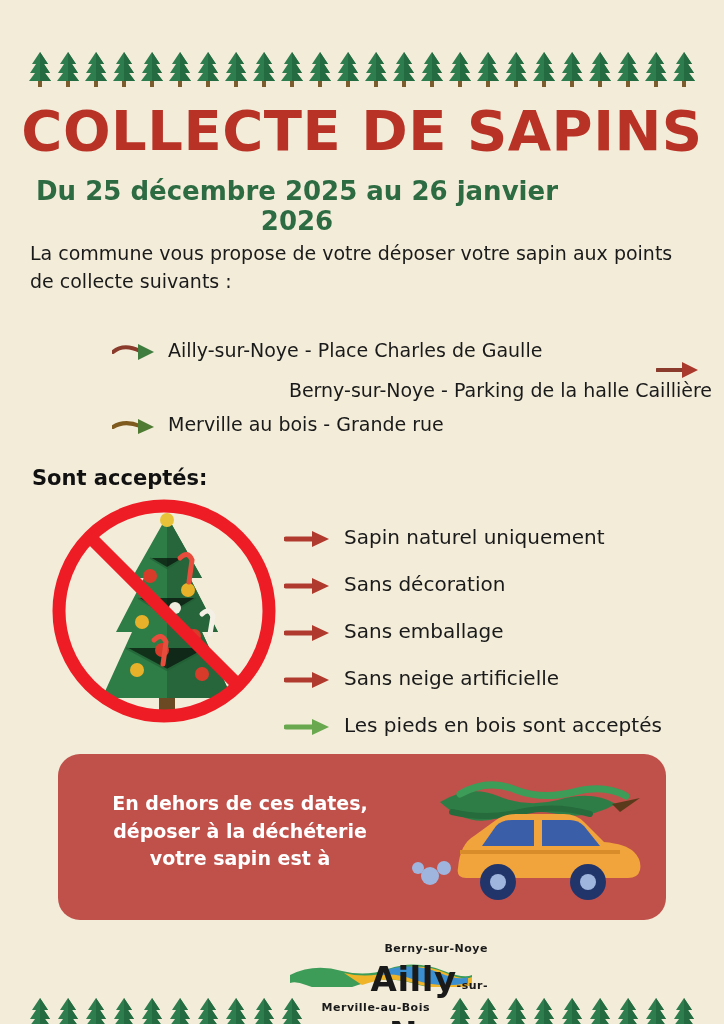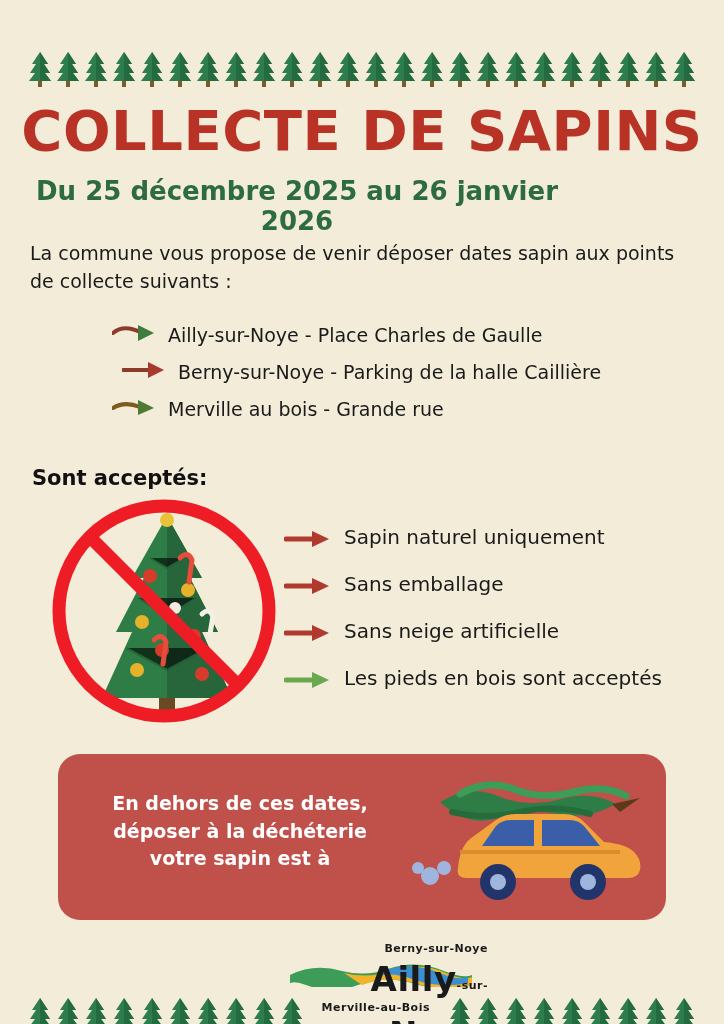--- a/index.html
+++ b/index.html
@@ -78,29 +78,29 @@
 
   
   .points {
     position: absolute;
     top: 288px;
     left: 112px;
     width: 600px;
   }
   .point-row {
     display: flex;
-    align-items: flex-start;
+    align-items: flex-end;
     height: 37px;
   }
   .point-row .arrow { margin-right: 12px; flex: 0 0 auto; }
   .point-row .ptext {
     font-size: 19px;
     color: #1a1a1a;
   }
-  .point-row.r2 { padding-left: 10px; }
+  .point-row.r2 { padding-left: 10px; flex-direction: column; }
 
   
   .accepted-head {
     position: absolute;
     top: 430px;
     left: 32px;
     font-size: 21px;
     font-weight: bold;
     color: #111;
   }
@@ -333,21 +333,21 @@
     <svg class="mini-tree" viewBox="0 0 26 38">
         <rect x="11" y="30" width="4" height="7" fill="#7a5c2e"></rect>
         <path d="M13 2 L21 14 L17 14 L23 23 L18 23 L24 31 L2 31 L8 23 L3 23 L9 14 L5 14 Z" fill="#2e7d4f"></path>
         <path d="M13 2 L21 14 L17 14 L23 23 L18 23 L24 31 L13 31 Z" fill="#256b42"></path>
       </svg>
   </div>
 
   <div class="title">COLLECTE DE SAPINS</div>
   <div class="subtitle">Du 25 décembre 2025 au 26 janvier 2026</div>
 
-  <div class="intro">La commune vous propose de venir déposer dates sapin aux points de collecte suivants :</div>
+  <div class="intro">La commune vous propose de votre déposer votre sapin aux points de collecte suivants :</div>
 
   <div class="points">
     <div class="point-row">
       <svg class="arrow" width="44" height="18" viewBox="0 0 44 18">
         <path d="M1 9 C8 3, 18 3, 28 8" stroke="#8a3b2c" stroke-width="4" fill="none" stroke-linecap="round"></path>
         <path d="M26 1 L42 9 L26 17 Z" fill="#3f7d3f"></path>
       </svg>
       <span class="ptext">Ailly-sur-Noye - Place Charles de Gaulle</span>
     </div>
     <div class="point-row r2">
@@ -406,20 +406,27 @@
         <path d="M2 10 L30 10" stroke="#b03a2e" stroke-width="5" stroke-linecap="round" fill="none"></path>
         <path d="M28 2 L45 10 L28 18 Z" fill="#b03a2e"></path>
       </svg>
       <span class="rtext">Sapin naturel uniquement</span>
     </div>
     <div class="rule-row">
       <svg class="arrow" width="46" height="20" viewBox="0 0 46 20">
         <path d="M2 10 L30 10" stroke="#b03a2e" stroke-width="5" stroke-linecap="round" fill="none"></path>
         <path d="M28 2 L45 10 L28 18 Z" fill="#b03a2e"></path>
       </svg>
+      <span class="rtext">Sans décoration</span>
+    </div>
+    <div class="rule-row">
+      <svg class="arrow" width="46" height="20" viewBox="0 0 46 20">
+        <path d="M2 10 L30 10" stroke="#b03a2e" stroke-width="5" stroke-linecap="round" fill="none"></path>
+        <path d="M28 2 L45 10 L28 18 Z" fill="#b03a2e"></path>
+      </svg>
       <span class="rtext">Sans emballage</span>
     </div>
     <div class="rule-row">
       <svg class="arrow" width="46" height="20" viewBox="0 0 46 20">
         <path d="M2 10 L30 10" stroke="#b03a2e" stroke-width="5" stroke-linecap="round" fill="none"></path>
         <path d="M28 2 L45 10 L28 18 Z" fill="#b03a2e"></path>
       </svg>
       <span class="rtext">Sans neige artificielle</span>
     </div>
     <div class="rule-row">

